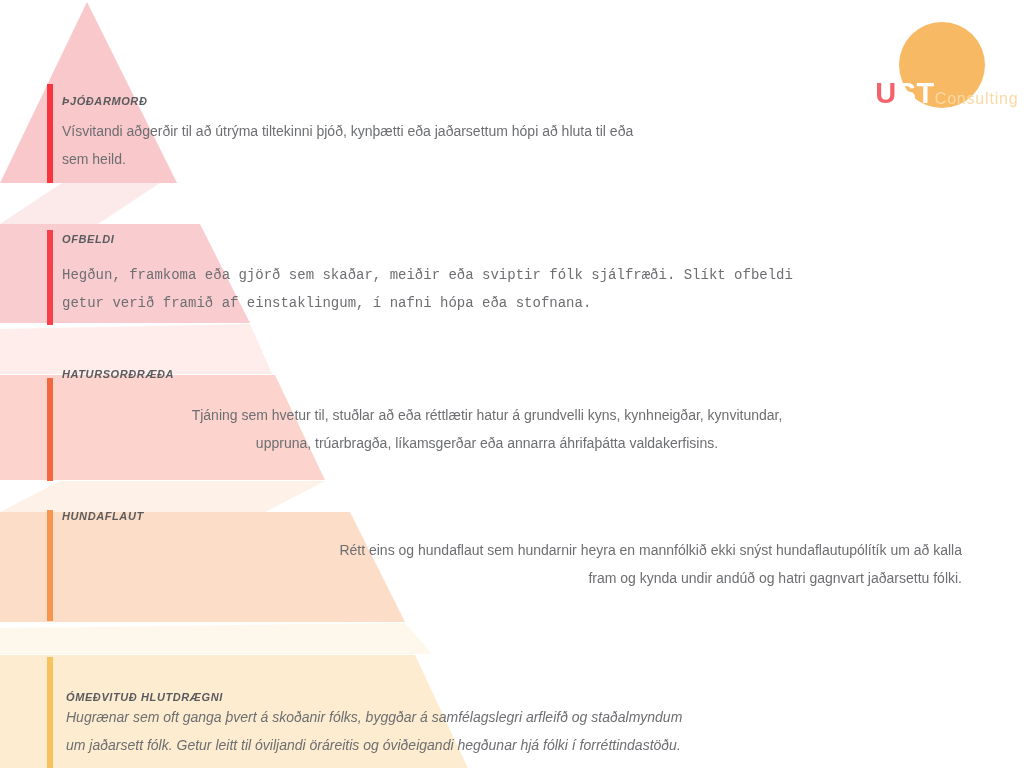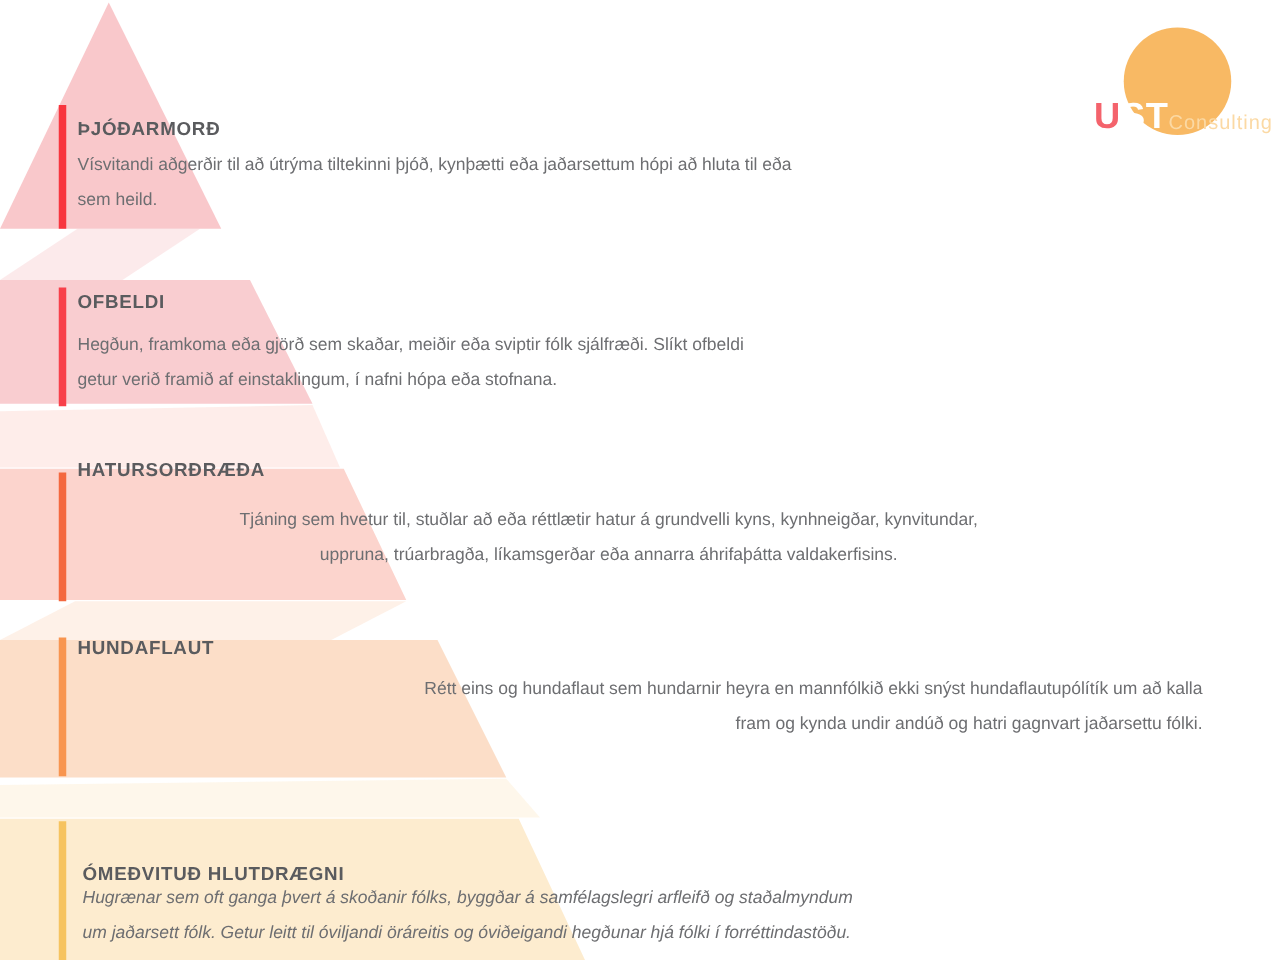--- a/index.html
+++ b/index.html
@@ -7,22 +7,23 @@
     width:1024px;height:768px;
     background:#ffffff;
     font-family:"Liberation Sans", sans-serif;
     overflow:hidden;
     position:relative;
   }
   .stage{position:absolute;inset:0;width:1024px;height:768px;}
   svg.pyr{position:absolute;left:0;top:0;}
   .section{position:absolute;}
   .sec-title{
-    font-size:15px;font-weight:700;letter-spacing:.6px;
+    font-size:11px;font-weight:700;letter-spacing:.6px;
     color:#5a5b5e;
+    font-style:italic;
   }
   .sec-body{
     position:absolute;
     font-size:14px;line-height:28px;color:#6d6e71;
     white-space:pre-line;
   }
   .logo{
     position:absolute;left:899px;top:22px;width:86px;height:86px;
     border-radius:50%;
     display:flex;flex-direction:row;align-items:flex-end;justify-content:center;
@@ -62,21 +63,21 @@
 
   <div class="section" style="left:62px;top:95px;">
     <div class="sec-title">ÞJÓÐARMORÐ</div>
   </div>
   <div class="sec-body" style="left:62px;top:117px;width:830px;">Vísvitandi aðgerðir til að útrýma tiltekinni þjóð, kynþætti eða jaðarsettum hópi að hluta til eða
 sem heild.</div>
 
   <div class="section" style="left:62px;top:233px;">
     <div class="sec-title">OFBELDI</div>
   </div>
-  <div class="sec-body" style="left:62px;top:261px;width:790px;">Hegðun, framkoma eða gjörð sem skaðar, meiðir eða sviptir fólk sjálfræði. Slíkt ofbeldi
+  <div class="sec-body" style="left:62px;top:261px;width:790px;font-family:Liberation Mono, monospace;">Hegðun, framkoma eða gjörð sem skaðar, meiðir eða sviptir fólk sjálfræði. Slíkt ofbeldi
 getur verið framið af einstaklingum, í nafni hópa eða stofnana.</div>
 
   <div class="section" style="left:62px;top:368px;">
     <div class="sec-title">HATURSORÐRÆÐA</div>
   </div>
   <div class="sec-body" style="left:62px;top:401px;width:850px;text-align:center;">Tjáning sem hvetur til, stuðlar að eða réttlætir hatur á grundvelli kyns, kynhneigðar, kynvitundar,
 uppruna, trúarbragða, líkamsgerðar eða annarra áhrifaþátta valdakerfisins.</div>
 
   <div class="section" style="left:62px;top:510px;">
     <div class="sec-title">HUNDAFLAUT</div>

